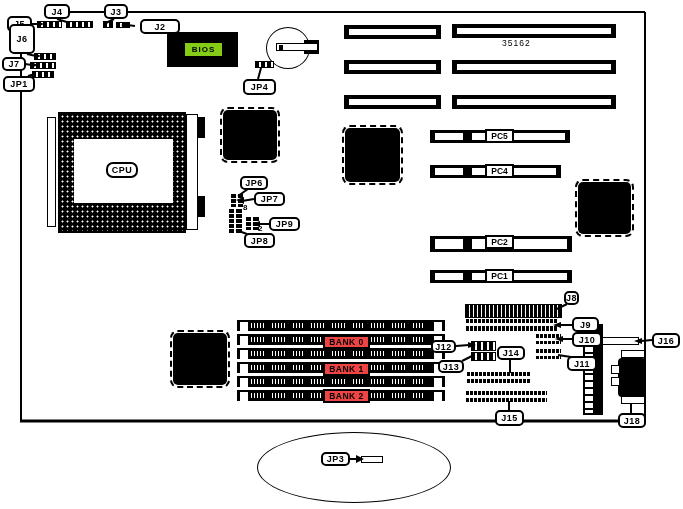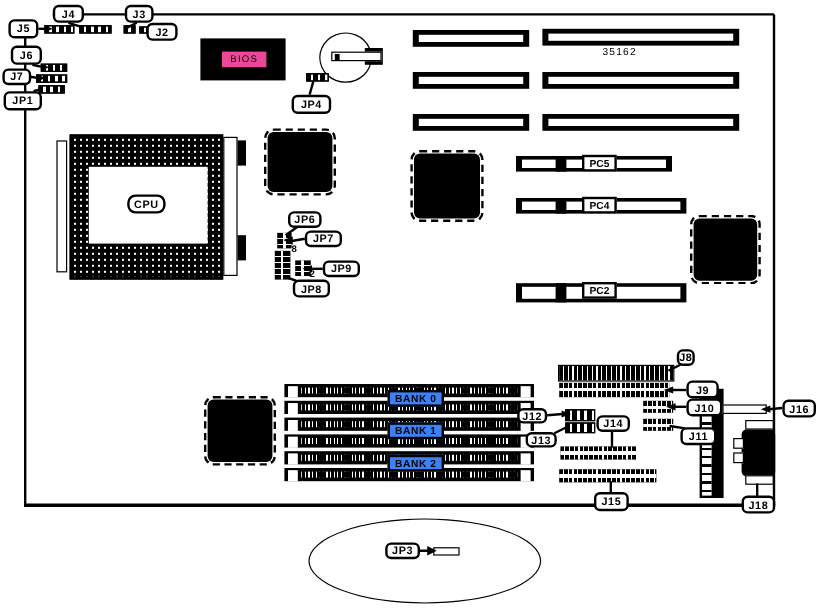--- a/index.html
+++ b/index.html
@@ -30,23 +30,23 @@
   .stripes{position:absolute;border:1px solid #000;z-index:10;
        background:repeating-linear-gradient(90deg,#000 0 3px,#fff 3px 4px);}
   .pinhdr{position:absolute;background-color:#000;z-index:10;
        background-image:repeating-linear-gradient(90deg,transparent 0 3px,#fff 3px 4px),
                         linear-gradient(180deg,transparent 0 4px,#fff 4px 7px,transparent 7px);}
   .simm{position:absolute;background:#000;z-index:10;}
   .simm-ticks{position:absolute;top:3px;bottom:3px;left:14px;right:14px;
        background-image:repeating-linear-gradient(90deg,transparent 0 14px,#000 14px 20px),
                         repeating-linear-gradient(90deg,#fff 0 1px,transparent 1px 3px);}
   .simm-clip{position:absolute;width:6px;height:7px;background:#fff;border:1px solid #fff;top:2px;}
-  .bank-lbl{position:absolute;width:47px;height:14px;background:#3b82f6;border:2px solid #000;
+  .bank-lbl{position:absolute;width:47px;height:14px;background:#ef4444;border:2px solid #000;
        display:flex;align-items:center;justify-content:center;font-size:8.5px;font-weight:bold;
-       z-index:20;box-sizing:border-box;letter-spacing:0.5px;}
+       z-index:20;box-sizing:border-box;letter-spacing:0.5px;margin-top:10px;}
   .jblock{position:absolute;background-color:#000;z-index:10;
        background-image:linear-gradient(90deg,transparent 0 5px,#fff 5px 7px,transparent 7px),
                         repeating-linear-gradient(180deg,transparent 0 4px,#fff 4px 5px);}
   .pinnum{position:absolute;font-size:8px;font-weight:bold;z-index:31;color:#000;}
   .smalltxt{position:absolute;font-size:8.5px;color:#000;letter-spacing:1px;z-index:15;}
   svg.lines{position:absolute;left:0;top:0;z-index:22;}
 </style>
 </head>
 <body>
 
@@ -103,22 +103,22 @@
   <div class="dash abs" style="left:37px;top:21px;width:25px;height:7px"></div>
   <div class="dash abs" style="left:66px;top:21px;width:27px;height:7px"></div>
   <div class="dash abs" style="left:103px;top:21px;width:10px;height:7px"></div>
   <div class="dash abs" style="left:116px;top:22px;width:14px;height:6px"></div>
   <div class="dash abs" style="left:34px;top:53px;width:22px;height:7px"></div>
   <div class="dash abs" style="left:30px;top:62px;width:26px;height:7px"></div>
   <div class="dash abs" style="left:32px;top:71px;width:22px;height:7px"></div>
   <div class="dash abs" style="left:255px;top:61px;width:19px;height:7px"></div>
 
   <div class="blk abs" style="left:167px;top:32px;width:71px;height:35px;z-index:10"></div>
-  <div class="abs" style="left:185px;top:43px;width:37px;height:13px;background:#ec4899;z-index:11;
-       display:flex;align-items:center;justify-content:center;font-size:8px;font-weight:normal;letter-spacing:1px">BIOS</div>
+  <div class="abs" style="left:185px;top:43px;width:37px;height:13px;background:#84cc16;z-index:11;
+       display:flex;align-items:center;justify-content:center;font-size:8px;font-weight:bold;letter-spacing:1px">BIOS</div>
 
   <div class="abs" style="left:266px;top:27px;width:44px;height:42px;border:1.5px solid #000;border-radius:50%;z-index:9"></div>
   <div class="blk abs" style="left:304px;top:40px;width:15px;height:14px;z-index:10"></div>
   <div class="abs" style="left:276px;top:43px;width:42px;height:8px;background:#fff;border:1.5px solid #000;z-index:11"></div>
   <div class="blk abs" style="left:279px;top:45px;width:4px;height:5px;z-index:12"></div>
 
   <div class="isa" style="left:344px;top:25px;width:97px;height:14px">
       <div class="isa-in"></div>
     </div>
   <div class="isa" style="left:344px;top:60px;width:97px;height:14px">
@@ -131,34 +131,39 @@
       <div class="isa-in"></div>
     </div>
   <div class="isa" style="left:452px;top:60px;width:164px;height:14px">
       <div class="isa-in"></div>
     </div>
   <div class="isa" style="left:452px;top:95px;width:164px;height:14px">
       <div class="isa-in"></div>
     </div>
   <div class="smalltxt" style="left:502px;top:38px;width:60px">35162</div>
 
-  <div class="pcslot" style="left:430px;top:130px;width:130px;height:13px">
+  <div class="pcslot" style="left:430px;top:130px;width:140px;height:13px">
     <div class="pc-in"></div>
       <div class="pc-div"></div>
     <div class="pc-lbl">PC5</div>
   </div>
-  <div class="pcslot" style="left:430px;top:165px;width:142px;height:13px">
+  <div class="pcslot" style="left:430px;top:165px;width:131px;height:13px">
     <div class="pc-in"></div>
       <div class="pc-div"></div>
     <div class="pc-lbl">PC4</div>
   </div>
   <div class="pcslot" style="left:430px;top:236px;width:142px;height:16px">
     <div class="pc-in"></div>
       <div class="pc-div"></div>
     <div class="pc-lbl">PC2</div>
+  </div>
+  <div class="pcslot" style="left:430px;top:270px;width:142px;height:13px">
+    <div class="pc-in"></div>
+      <div class="pc-div"></div>
+    <div class="pc-lbl">PC1</div>
   </div>
 
   <div class="qfp" style="left:223px;top:110px;width:54px;height:50px"></div>
   <div class="qfp" style="left:345px;top:128px;width:55px;height:54px"></div>
   <div class="qfp" style="left:578px;top:182px;width:53px;height:52px"></div>
   <div class="qfp" style="left:173px;top:333px;width:54px;height:52px"></div>
 
   <div class="wht abs" style="left:47px;top:117px;width:9px;height:110px;z-index:9"></div>
   <div class="pingrid" style="left:58px;top:112px;width:128px;height:121px"></div>
   <div class="abs" style="left:74px;top:139px;width:99px;height:64px;background:#fff;z-index:11"></div>
@@ -225,22 +230,22 @@
 
   <div class="wht abs" style="left:621px;top:350px;width:24px;height:8px;z-index:10"></div>
   <div class="blk abs" style="left:618px;top:358px;width:28px;height:39px;border-radius:4px;z-index:10"></div>
   <div class="wht abs" style="left:611px;top:365px;width:9px;height:9px;z-index:11"></div>
   <div class="wht abs" style="left:611px;top:377px;width:9px;height:9px;z-index:11"></div>
   <div class="wht abs" style="left:621px;top:396px;width:24px;height:8px;z-index:10"></div>
 
   <div class="co" style="left:44px;top:4px;width:26px;height:15px">J4</div>
   <div class="co" style="left:104px;top:4px;width:24px;height:15px">J3</div>
   <div class="co" style="left:7px;top:16px;width:25px;height:16px">J5</div>
-  <div class="co" style="left:122px;top:19px;width:26px;height:15px">J2</div>
-  <div class="co" style="left:9px;top:38px;width:26px;height:16px">J6</div>
+  <div class="co" style="left:140px;top:19px;width:40px;height:15px">J2</div>
+  <div class="co" style="left:9px;top:24px;width:26px;height:30px">J6</div>
   <div class="co" style="left:2px;top:57px;width:24px;height:14px">J7</div>
   <div class="co" style="left:3px;top:76px;width:32px;height:16px">JP1</div>
   <div class="co" style="left:243px;top:79px;width:33px;height:16px">JP4</div>
   <div class="co" style="left:240px;top:176px;width:28px;height:14px">JP6</div>
   <div class="co" style="left:254px;top:192px;width:31px;height:14px">JP7</div>
   <div class="co" style="left:269px;top:217px;width:31px;height:14px">JP9</div>
   <div class="co" style="left:244px;top:233px;width:31px;height:15px">JP8</div>
   <div class="co" style="left:564px;top:291px;width:15px;height:14px">J8</div>
   <div class="co" style="left:572px;top:317px;width:27px;height:15px">J9</div>
   <div class="co" style="left:572px;top:332px;width:30px;height:15px">J10</div>

